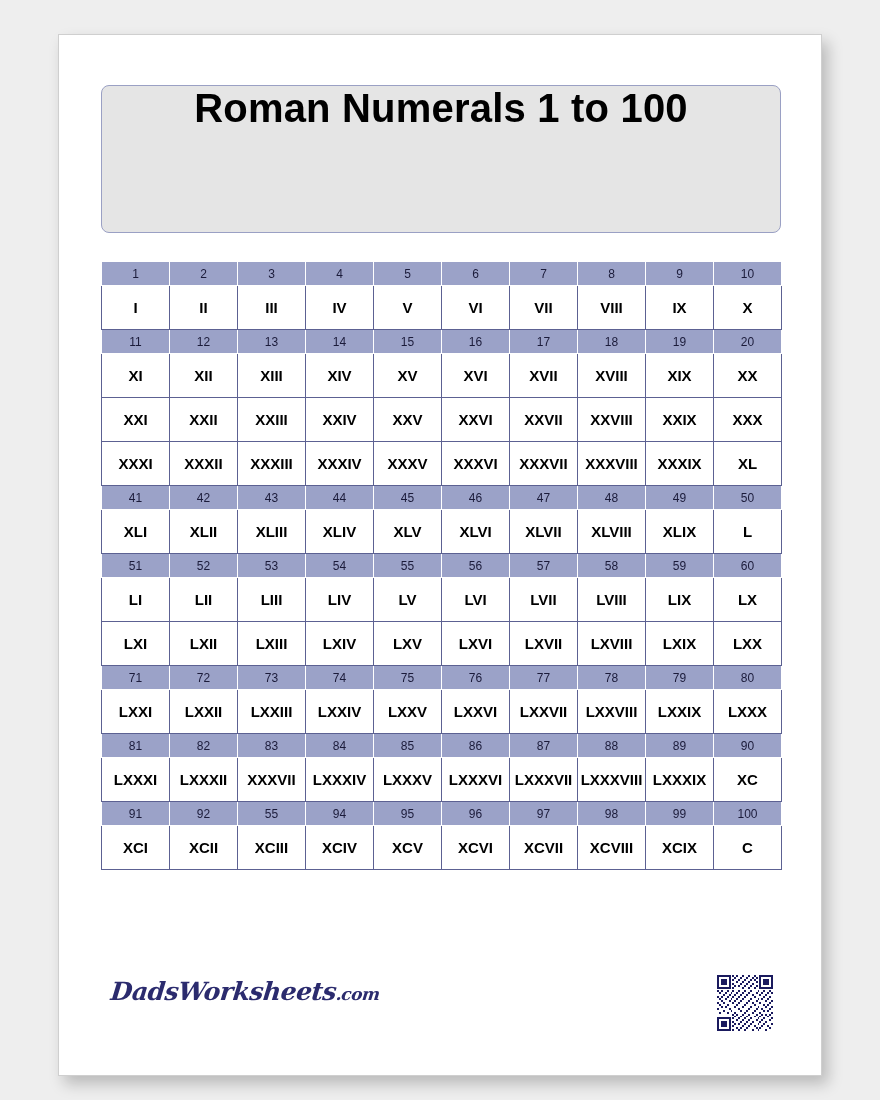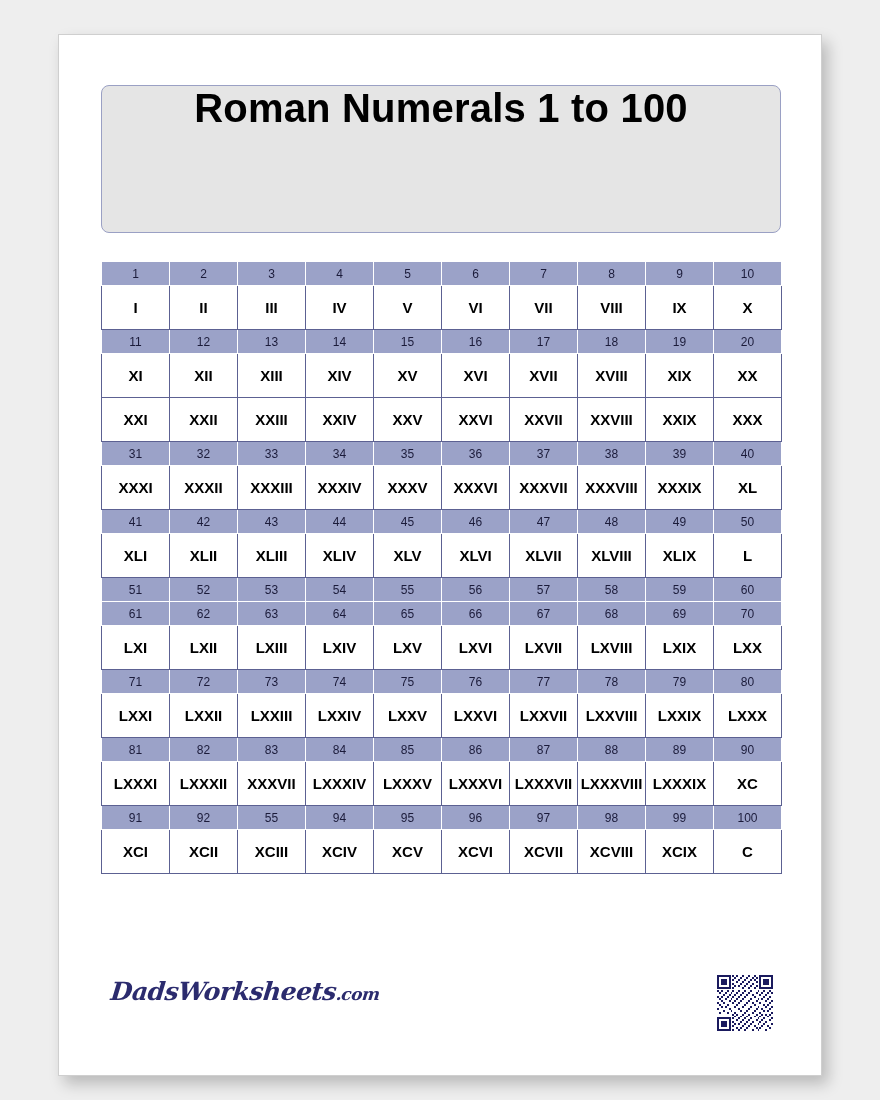--- a/index.html
+++ b/index.html
@@ -175,32 +175,20 @@
               <td>XXII</td>
               <td>XXIII</td>
               <td>XXIV</td>
               <td>XXV</td>
               <td>XXVI</td>
               <td>XXVII</td>
               <td>XXVIII</td>
               <td>XXIX</td>
               <td>XXX</td>
             </tr>
-            <tr class="num-row">
-              <td>31</td>
-              <td>32</td>
-              <td>33</td>
-              <td>34</td>
-              <td>35</td>
-              <td>36</td>
-              <td>37</td>
-              <td>38</td>
-              <td>39</td>
-              <td>40</td>
-            </tr>
             <tr class="rom-row">
               <td>XXXI</td>
               <td>XXXII</td>
               <td>XXXIII</td>
               <td>XXXIV</td>
               <td>XXXV</td>
               <td>XXXVI</td>
               <td>XXXVII</td>
               <td>XXXVIII</td>
               <td>XXXIX</td>
@@ -235,31 +223,31 @@
               <td>52</td>
               <td>53</td>
               <td>54</td>
               <td>55</td>
               <td>56</td>
               <td>57</td>
               <td>58</td>
               <td>59</td>
               <td>60</td>
             </tr>
-            <tr class="num-row">
-              <td>61</td>
-              <td>62</td>
-              <td>63</td>
-              <td>64</td>
-              <td>65</td>
-              <td>66</td>
-              <td>67</td>
-              <td>68</td>
-              <td>69</td>
-              <td>70</td>
+            <tr class="rom-row">
+              <td>LI</td>
+              <td>LII</td>
+              <td>LIII</td>
+              <td>LIV</td>
+              <td>LV</td>
+              <td>LVI</td>
+              <td>LVII</td>
+              <td>LVIII</td>
+              <td>LIX</td>
+              <td>LX</td>
             </tr>
             <tr class="rom-row">
               <td>LXI</td>
               <td>LXII</td>
               <td>LXIII</td>
               <td>LXIV</td>
               <td>LXV</td>
               <td>LXVI</td>
               <td>LXVII</td>
               <td>LXVIII</td>

